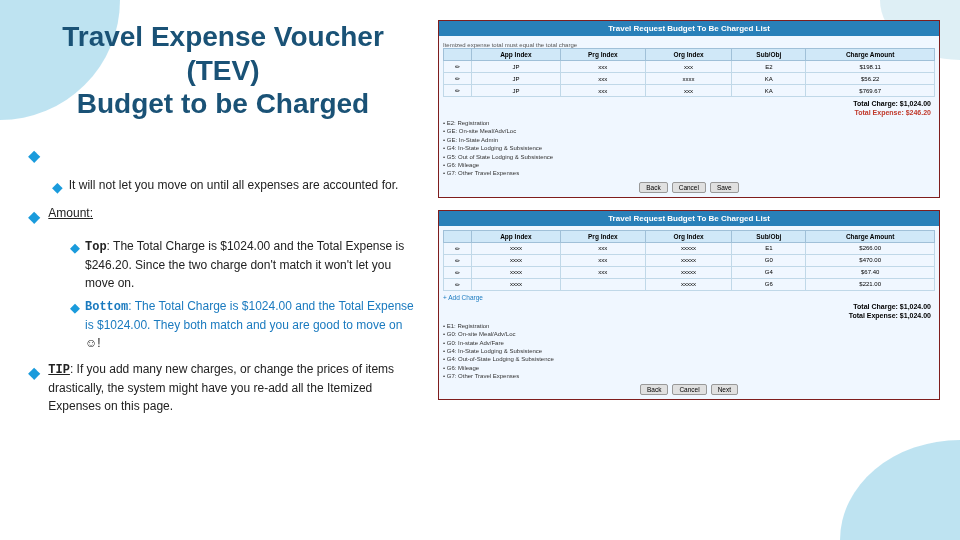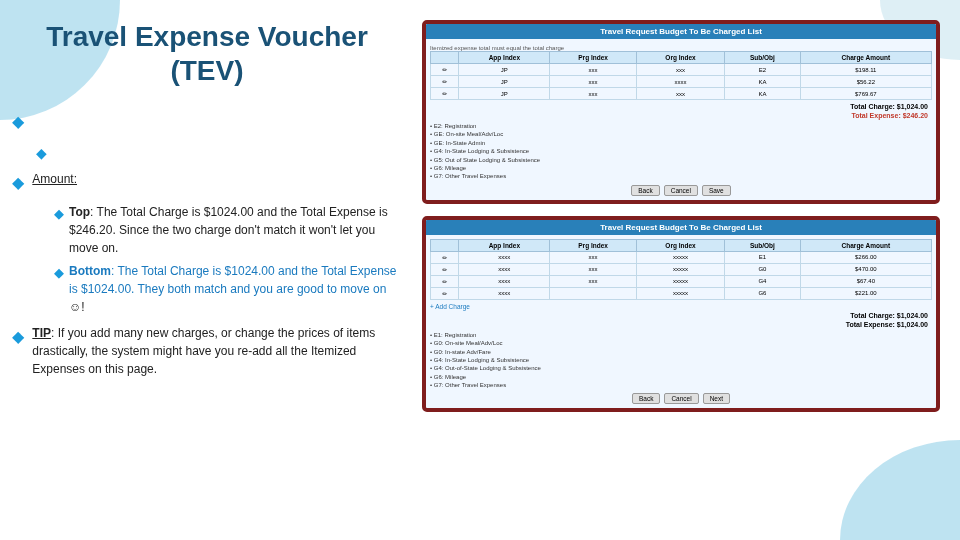--- a/index.html
+++ b/index.html
@@ -41,21 +41,21 @@
       z-index: 0;
     }
 
     .main-container {
       position: relative;
       z-index: 1;
       display: flex;
       flex-direction: row;
       width: 960px;
       height: 540px;
-      padding: 20px 20px 10px 12px;
+      padding: 20px 20px 10px 28px;
     }
 
     .left-column {
       flex: 0 0 410px;
       padding-right: 20px;
     }
 
     .right-column {
       flex: 1;
       display: flex;
@@ -121,28 +121,28 @@
       margin-top: 1px;
       flex-shrink: 0;
     }
 
     .text-block {
       font-size: 12px;
       line-height: 1.5;
     }
 
     .underline { text-decoration: underline; }
-    .bold { font-weight: bold; }
+    .bold { font-weight: bold; font-family: Liberation Mono, monospace; }
     .blue-text { color: #1a7abf; }
 
     
     .screenshot-panel {
       background: #f0f7ff;
-      border: 4px solid #7f1d1d;
-      border-radius: 5px;
+      border: 1px solid #7f1d1d;
+      border-radius: 0;
       overflow: hidden;
       font-size: 7px;
     }
 
     .panel-title-bar {
       background: #2980b9;
       color: white;
       text-align: center;
       padding: 3px 6px;
       font-size: 8px;
@@ -223,30 +223,32 @@
 
 <div class="corner-tl"></div>
 <div class="corner-tr"></div>
 <div class="corner-br"></div>
 
 <div class="main-container">
 
   <div class="left-column">
     <h1 class="page-title">
       <span>Travel Expense Voucher (TEV)</span><br>
+      <span>Budget to be Charged</span>
     </h1>
 
     <div class="content-block">
 
       <div class="bullet-item">
         <span class="bullet-diamond">◆</span>
       </div>
 
       <div class="sub-bullet-item">
         <span class="sub-bullet-arrow">◆</span>
+        <span class="text-block">It will not let you move on until all expenses are accounted for.</span>
       </div>
 
       <div class="bullet-item" style="margin-top:6px;">
         <span class="bullet-diamond">◆</span>
         <span class="text-block underline">Amount:</span>
       </div>
 
       <div class="sub-sub-bullet">
         <span class="sub-sub-arrow">◆</span>
         <span class="text-block">

